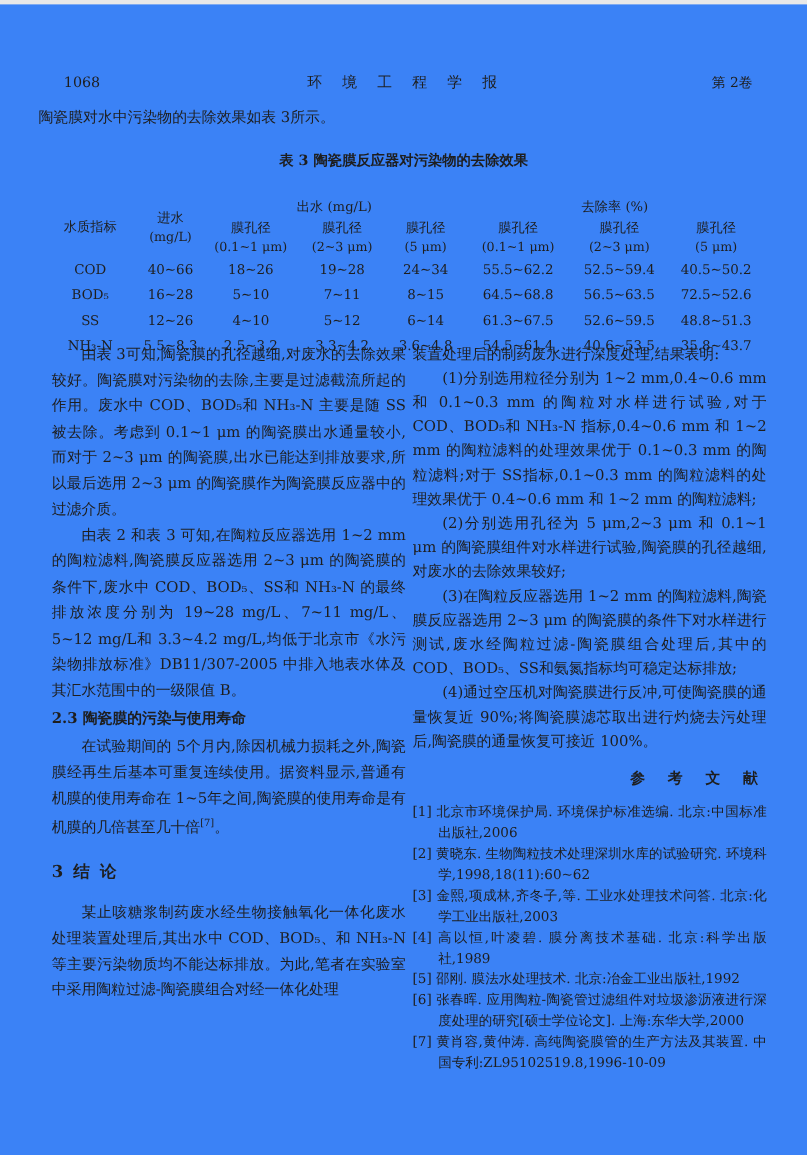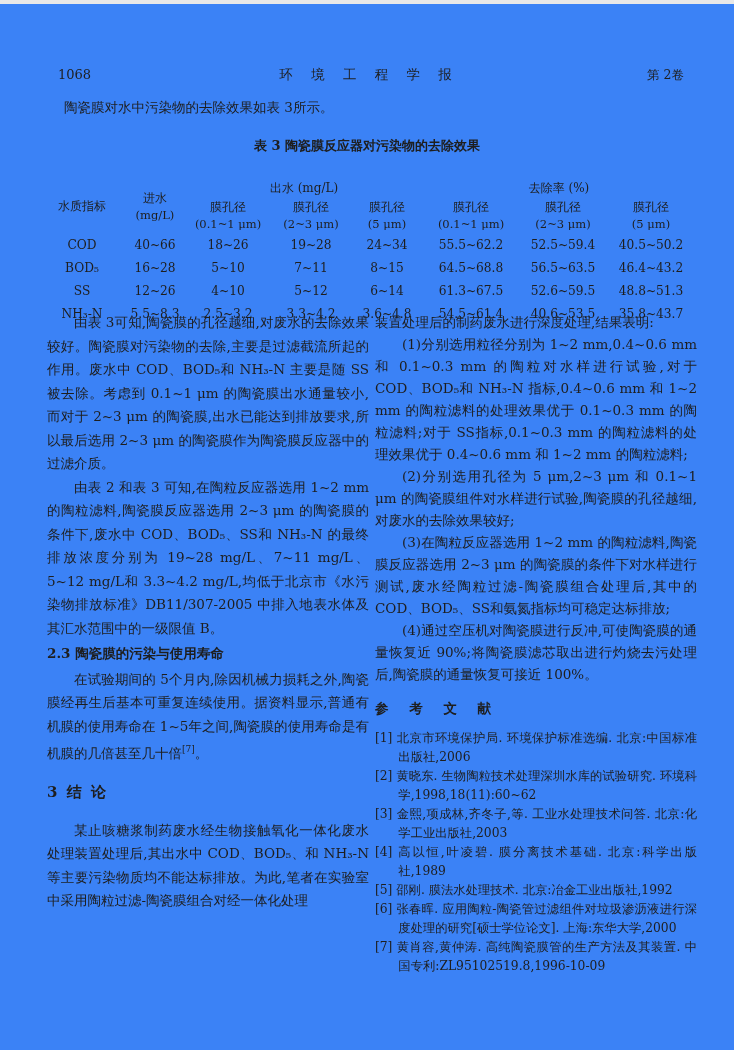--- a/index.html
+++ b/index.html
@@ -13,21 +13,21 @@
   .running-head {
     position:absolute; top:62px; left:58px; right:50px;
     display:flex; justify-content:space-between; align-items:baseline;
     font-size:13px;
   }
   .running-head .journal { letter-spacing:7px; font-size:13.5px; }
   .running-head .vol { font-size:12.5px; }
 
   
   .intro {
-    position:absolute; top:92px; left:64px; width:650px;
+    position:absolute; top:92px; left:35px; width:650px;
     font-size:13.5px; line-height:23px; margin:0; text-align:justify;
   }
 
   
   .tbl-title-zh {
     position:absolute; top:133px; left:0; width:100%;
     text-align:center; font-weight:bold; font-size:13px;
   }
   .tbl-title-en {
     position:absolute; top:153px; left:0; width:100%;
@@ -54,21 +54,21 @@
   .col-left  { left:47px; }
   .col-right { left:375px; line-height:22px; }
   .col p { margin:0; }
   .indent { text-indent:2em; }
   .h-sub { font-weight:bold; font-size:13.5px; margin:2px 0; }
   .h-main { font-weight:bold; font-size:15px; margin:16px 0 14px; letter-spacing:2px; }
   sup { font-size:9px; }
 
   
   .refs-heading {
-    text-align:left; font-weight:bold; font-size:13.5px;
+    text-align:right; font-weight:bold; font-size:13.5px;
     letter-spacing:8px; margin:12px 0 10px;
   }
   .ref {
     font-size:12.3px; line-height:19px; text-align:justify;
     padding-left:1.9em; text-indent:-1.9em; margin:0;
   }
 </style>
 </head>
 <body>
 
@@ -145,21 +145,21 @@
           <td>40.5~50.2</td>
         </tr>
         <tr>
           <th>BOD₅</th>
           <td>16~28</td>
           <td>5~10</td>
           <td>7~11</td>
           <td>8~15</td>
           <td>64.5~68.8</td>
           <td>56.5~63.5</td>
-          <td>46.4~43.2</td>
+          <td>72.5~52.6</td>
         </tr>
         <tr>
           <th>SS</th>
           <td>12~26</td>
           <td>4~10</td>
           <td>5~12</td>
           <td>6~14</td>
           <td>61.3~67.5</td>
           <td>52.6~59.5</td>
           <td>48.8~51.3</td>

